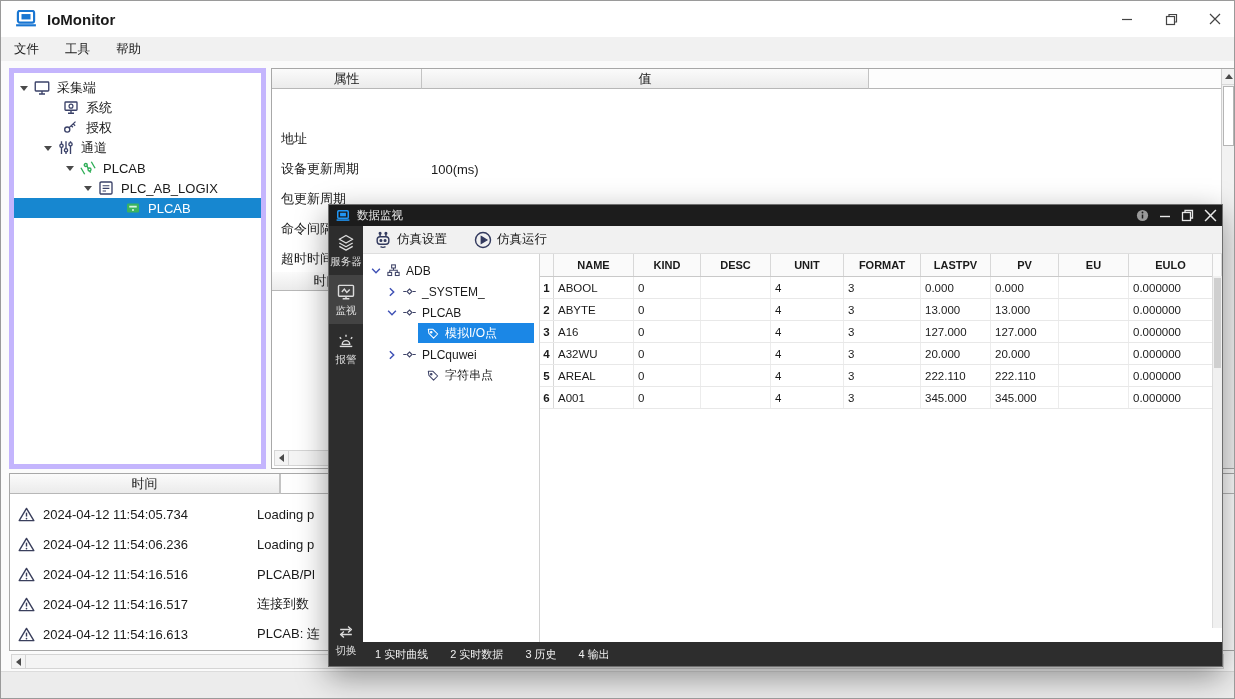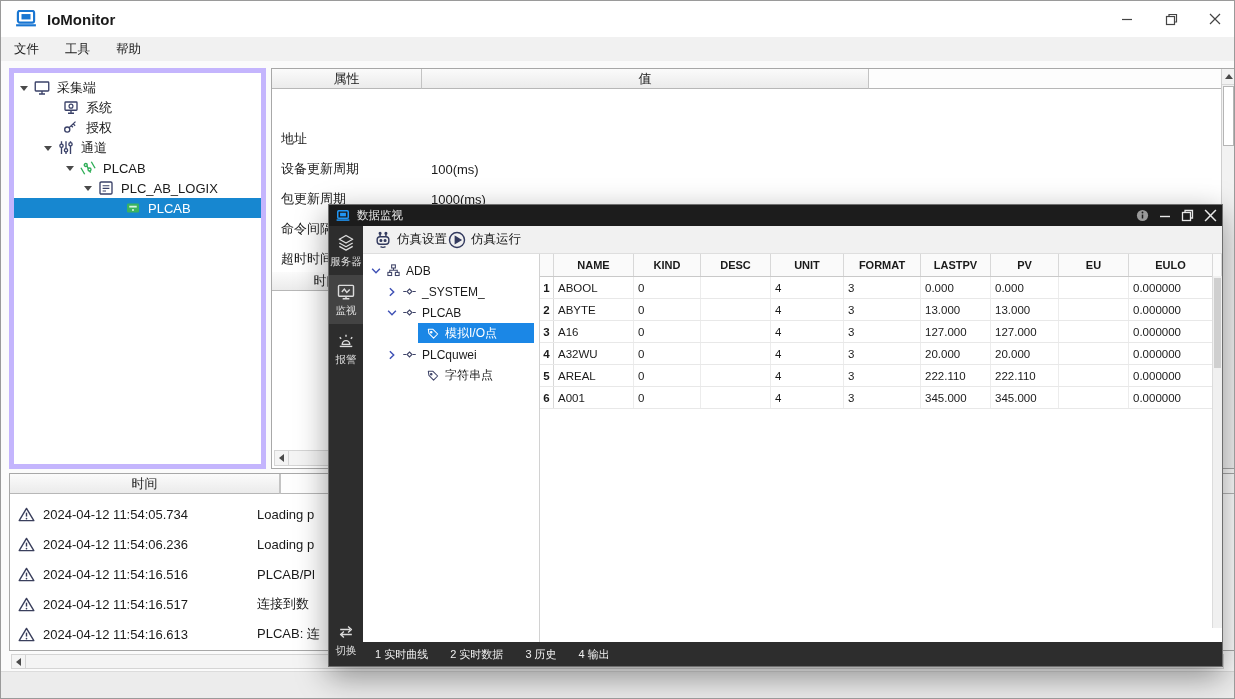--- a/index.html
+++ b/index.html
@@ -51,21 +51,21 @@
   
   .dialog{left:327px;top:203px;width:895px;height:463px;background:#fff;border:1px solid #6e6e6e;
           box-shadow:0 10px 30px rgba(0,0,0,.4);z-index:10;overflow:hidden;}
   .dlg-titlebar{left:0;top:0;right:0;height:21px;background:#1c1c1c;color:#e8e8e8;display:flex;align-items:center;padding-left:7px;font-size:11.5px;}
   .dlg-title{margin-left:7px;}
   .dlg-controls{position:absolute;right:5px;top:0;height:21px;display:flex;align-items:center;gap:10px;}
   .dlg-sidebar{left:0;top:21px;width:34px;bottom:0;background:#2d2d2d;color:#dedede;font-size:10.5px;}
   .side-item{display:flex;flex-direction:column;align-items:center;padding:7px 0 6px 0;gap:2px;}
   .side-item.active{background:#434343;}
   .side-bottom{position:absolute;bottom:0;left:0;width:34px;display:flex;flex-direction:column;align-items:center;padding:6px 0 8px 0;gap:2px;}
-  .dlg-toolbar{left:34px;top:21px;right:0;height:28px;background:#f1f1f1;border-bottom:1px solid #dedede;display:flex;align-items:center;padding-left:10px;font-size:12.5px;}
+  .dlg-toolbar{left:34px;top:21px;right:0;height:28px;background:#f1f1f1;border-bottom:1px solid #dedede;display:flex;align-items:center;gap:26px;padding-left:10px;font-size:12.5px;}
   .tool-btn{display:flex;align-items:center;gap:4px;}
   .dlg-tree{left:34px;top:49px;width:177px;bottom:24px;background:#fff;border-right:1px solid #d2d2d2;padding-top:6px;}
   .dtrow{height:21px;display:flex;align-items:center;font-size:12px;white-space:nowrap;position:relative;}
   .dtrow .lbl{margin-left:5px;}
   .dsel{position:absolute;left:55px;right:5px;top:0;bottom:1px;background:#1b87e6;}
   .dsel-content{position:relative;display:flex;align-items:center;color:#fff;}
   .dlg-table{left:211px;top:49px;right:0;bottom:38px;background:#fff;overflow:hidden;}
   .dt-grid{display:grid;grid-template-columns:14px 80px 67px 70px 73px 77px 70px 68px 70px 84px 1fr;}
   .dt-head{height:22px;border-bottom:1px solid #c9c9c9;background:#fafafa;}
   .dt-head .c{display:flex;align-items:center;justify-content:center;font-size:11px;font-weight:bold;border-right:1px solid #d8d8d8;overflow:hidden;}
@@ -213,21 +213,20 @@
     <div class="prop-row" style="top:55px">
         <span class="pl">地址</span>
         <span></span>
       </div>
     <div class="prop-row" style="top:85px">
         <span class="pl">设备更新周期</span>
         <span>100(ms)</span>
       </div>
     <div class="prop-row" style="top:115px">
         <span class="pl">包更新周期</span>
-        <span>1000(ms)</span>
       </div>
     <div class="prop-row" style="top:145px">
         <span class="pl">命令间隔</span>
         <span></span>
       </div>
     <div class="prop-row" style="top:175px">
         <span class="pl">超时时间</span>
         <span></span>
       </div>
     <div class="sub-header">

